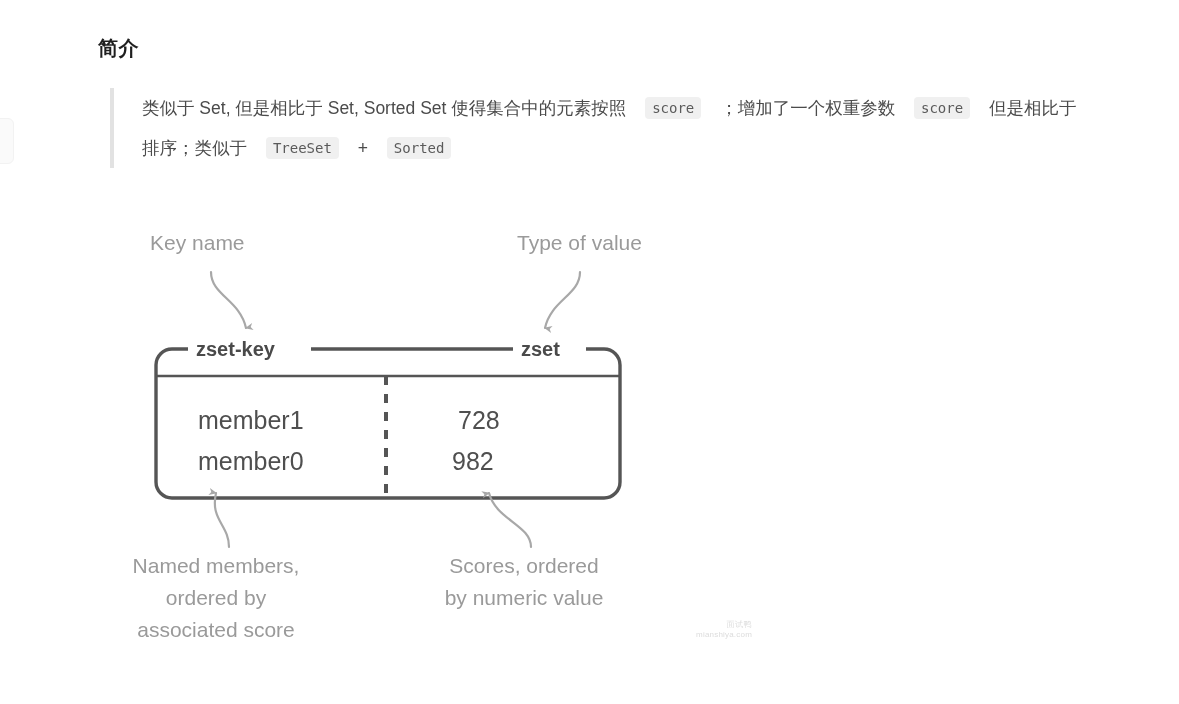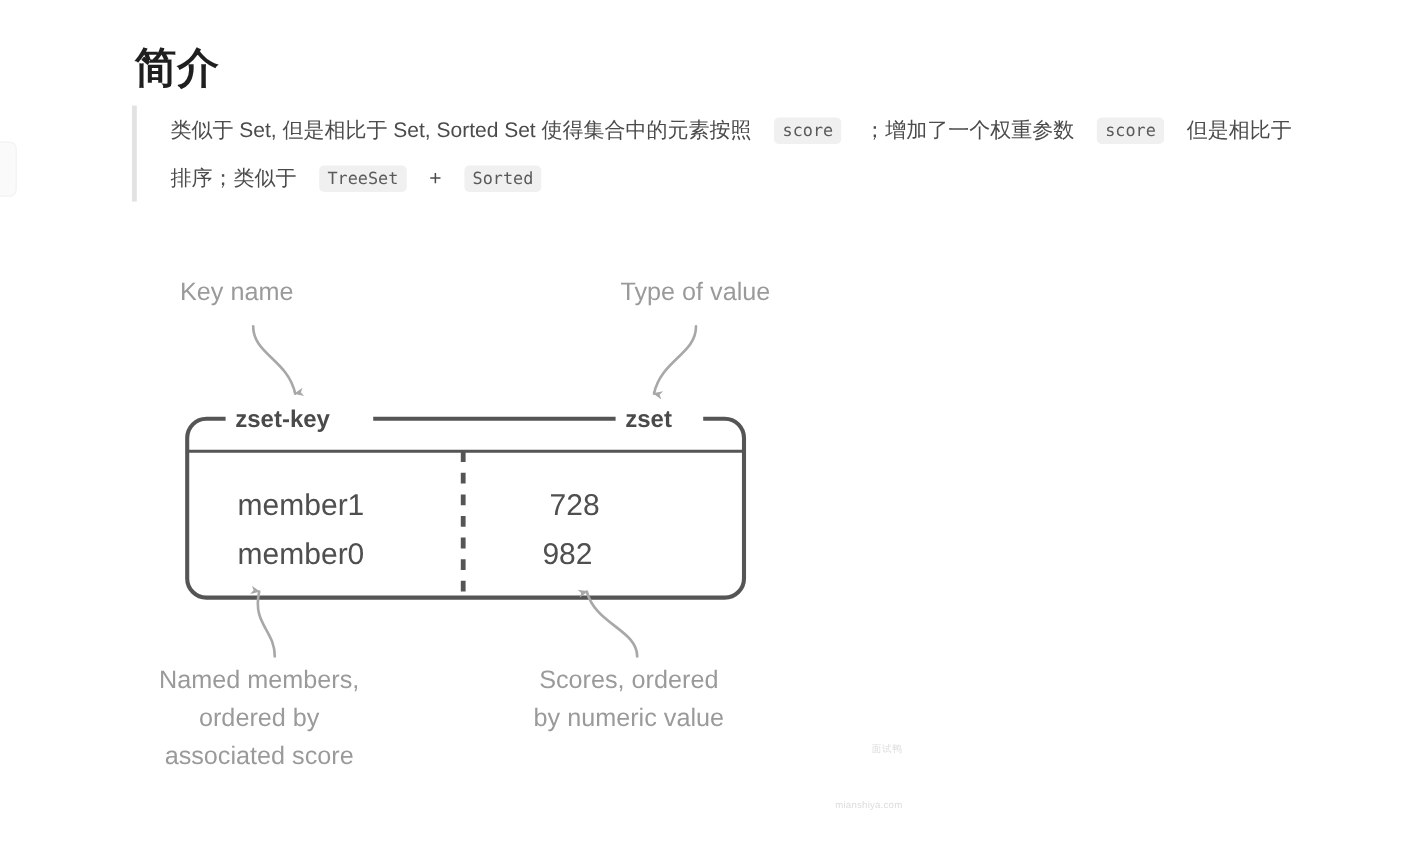--- a/index.html
+++ b/index.html
@@ -24,23 +24,23 @@
     width: 26px;
     height: 44px;
     background: #fafafa;
     border-radius: 6px;
     border: 1px solid #f2f2f2;
   }
 
   
   .page-heading {
     position: absolute;
-    left: 112px;
+    left: 98px;
     top: 36px;
-    font-size: 35px;
+    font-size: 20px;
     font-weight: bold;
     color: #1f1f1f;
     letter-spacing: 0.5px;
     line-height: 1.2;
   }
 
   
   .blockquote {
     position: absolute;
     left: 110px;
@@ -111,21 +111,20 @@
   }
   .wm-top {
     font-size: 8px;
     line-height: 10px;
     letter-spacing: 0.5px;
   }
   .wm-bottom {
     font-size: 8px;
     line-height: 10px;
     letter-spacing: 0.2px;
-    margin-top: 36px;
   }
 </style>
 </head>
 <body>
 
 <div class="edge-sliver"></div>
 
 <div class="page-heading">简介</div>
 
 <div class="blockquote">

